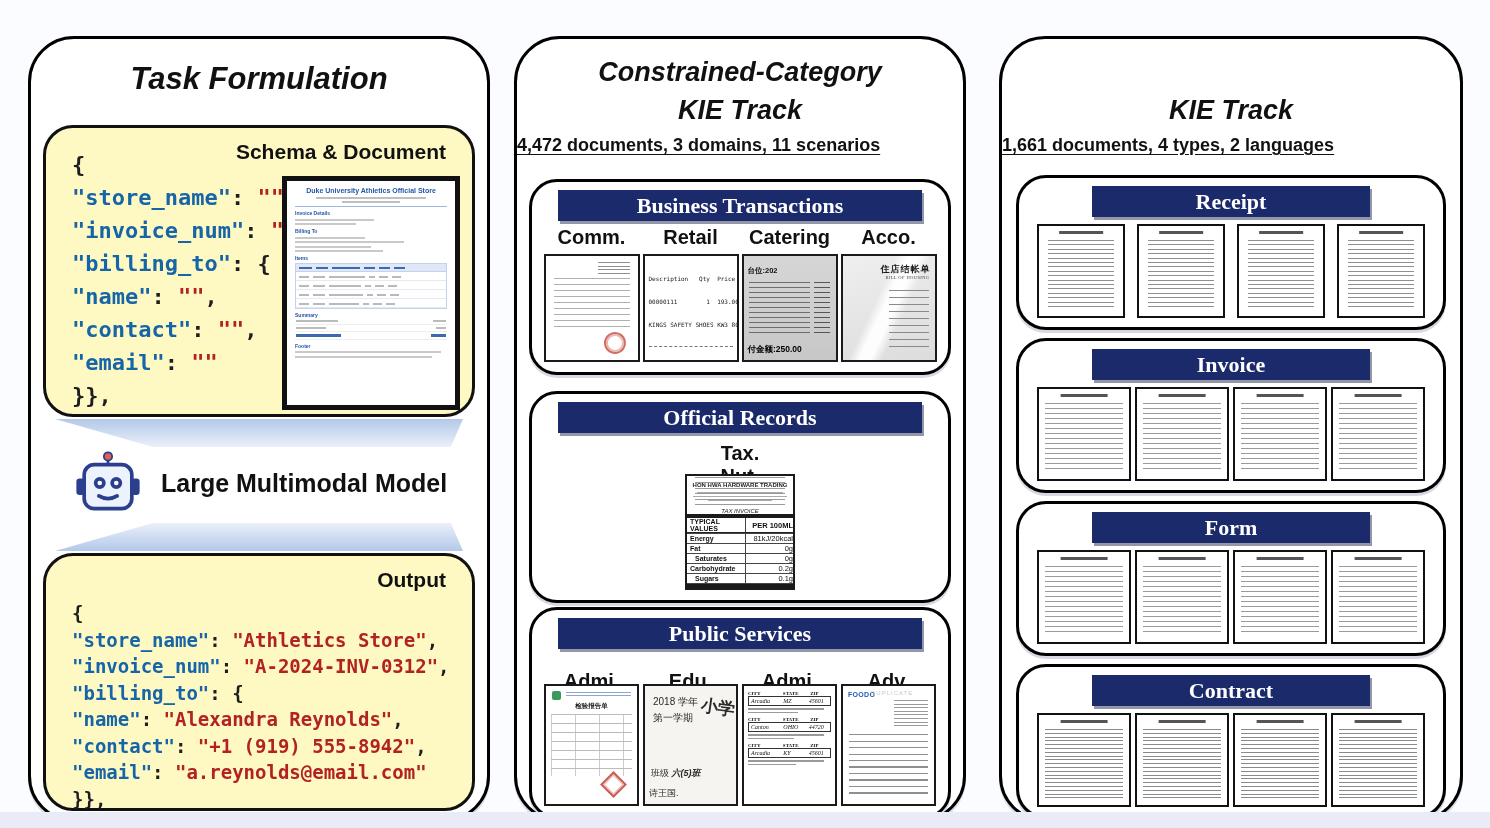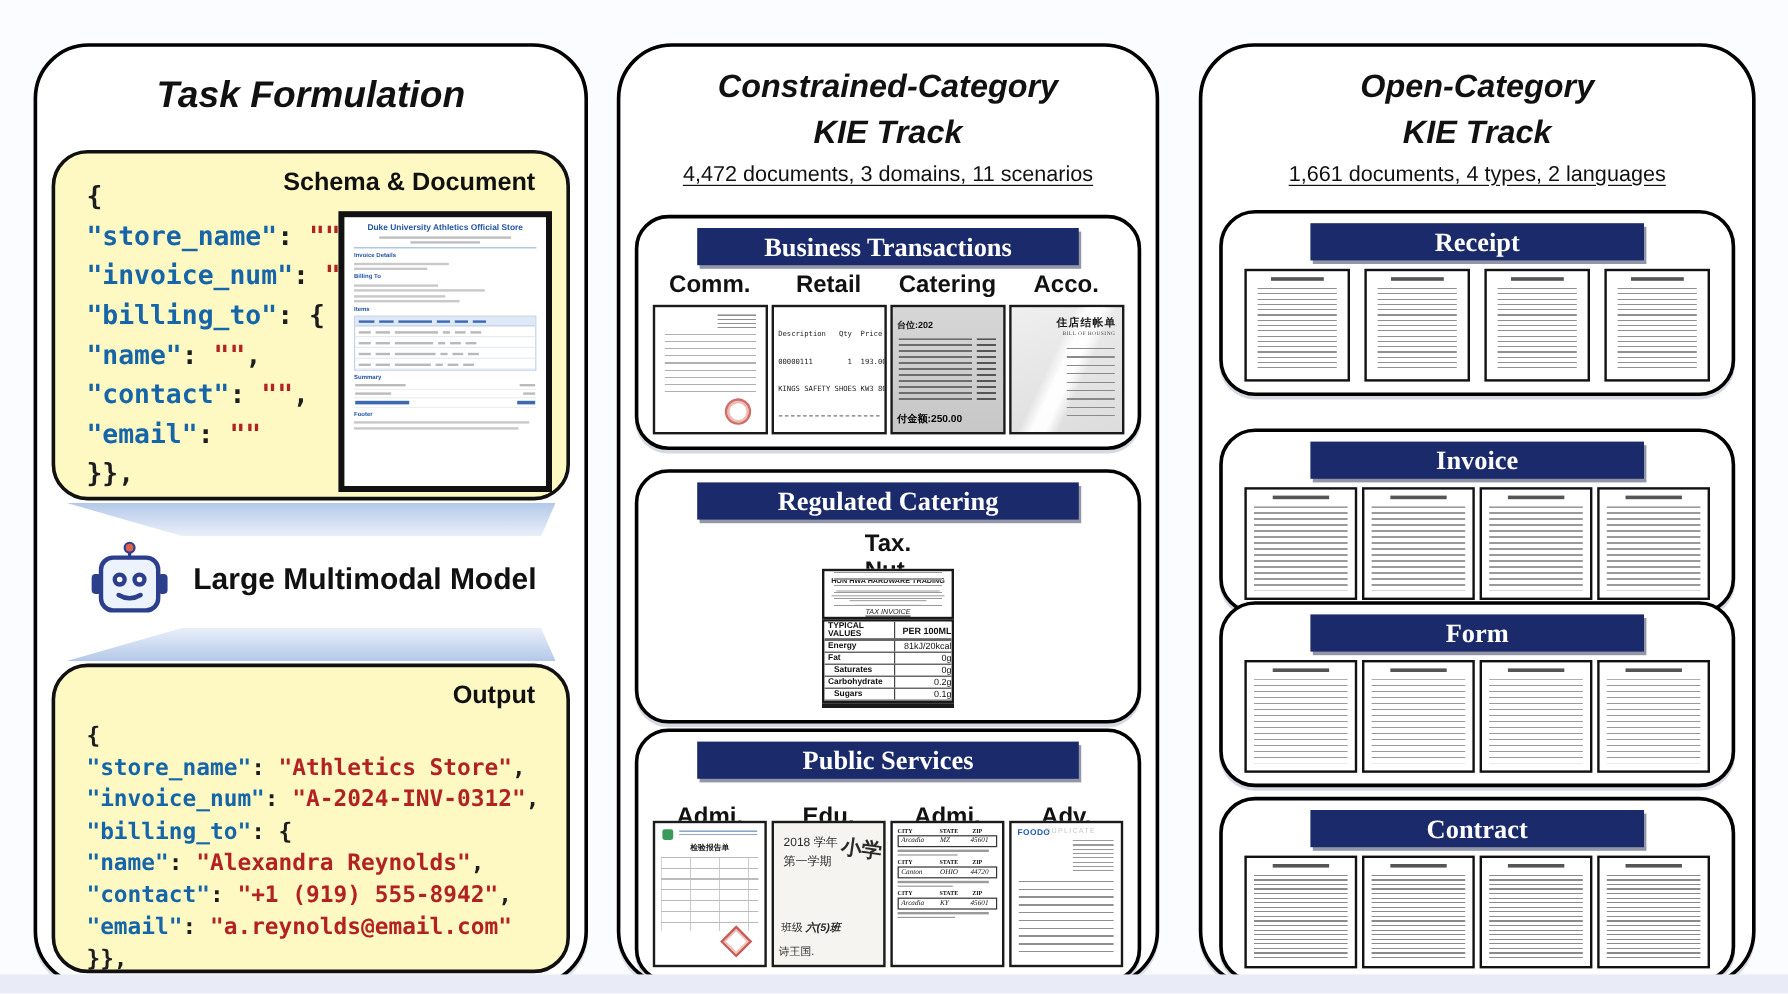--- a/index.html
+++ b/index.html
@@ -21,22 +21,22 @@
     border-radius:46px;box-shadow:0 3px 0 rgba(120,130,160,.25);}
   #p-task{left:28px;width:462px;}
   #p-mid{left:514px;width:452px;}
   #p-open{left:999px;width:464px;}
 
   .panel-title{position:absolute;top:22px;left:0;right:0;text-align:center;
     font-size:31px;font-weight:bold;font-style:italic;}
   .track-title{position:absolute;left:0;right:0;text-align:center;font-size:27px;
     font-weight:bold;font-style:italic;}
   .tt1{top:18px}.tt2{top:56px}
-  .track-stats{position:absolute;top:96px;left:0;right:0;text-align:center;
-    font-size:18px;font-weight:normal;text-decoration:underline;text-underline-offset:3px;}
+  .track-stats{position:absolute;top:96px;left:0;right:0;
+    font-size:18px;font-weight:bold;text-decoration:underline;text-underline-offset:3px;}
 
   
   .io-box{position:absolute;left:12px;right:12px;border:3px solid #111;border-radius:30px;background:#fef9c3;}
   .schema-box{top:86px;height:292px;}
   .output-box{top:514px;height:258px;}
   .io-label{position:absolute;top:12px;right:26px;font-size:21px;font-weight:bold;}
   .code{position:absolute;left:26px;font-family:"DejaVu Sans Mono",monospace;font-weight:600;color:#1d1d1f;}
   .schema-box .code{top:20px;font-size:22px;line-height:33px;}
   .output-box .code{top:44px;font-size:19px;line-height:26.5px;}
   .code .k{color:var(--json-key);}
@@ -68,21 +68,21 @@
   .md-sum.md-total i{background:#3c69b0;height:2.5px;}
 
   
   .cat-card{position:absolute;left:12px;right:12px;border:3px solid #000;border-radius:28px;background:#fff;
     box-shadow:0 3px 0 rgba(120,130,160,.3);}
   #card-bt{top:140px;height:196px;}
   #card-rr{top:352px;height:212px;}
   #card-ps{top:568px;height:212px;}
   .banner{position:absolute;top:8px;left:50%;transform:translateX(-50%);
     background:var(--banner-navy);color:#fff;font-family:"Liberation Serif",serif;
-    font-size:22px;font-weight:bold;width:318px;height:31px;display:flex;align-items:center;justify-content:center;
+    font-size:22px;font-weight:bold;width:364px;height:31px;display:flex;align-items:center;justify-content:center;
     box-shadow:2px 3px 0 rgba(13,23,60,.45);}
   .label-row{position:absolute;top:44px;left:10px;right:10px;display:grid;font-weight:bold;font-size:20px;text-align:center;}
   .cols4{grid-template-columns:repeat(4,1fr);}
   .cols3{grid-template-columns:repeat(1,1fr);}
   .doc-row{position:absolute;top:72px;left:10px;right:10px;bottom:10px;display:grid;justify-items:center;}
   #card-rr .label-row{top:48px;}
   #card-rr .doc-row{top:80px;}
   #card-ps .label-row{top:44px;margin-top:16px;}
   #card-ps .doc-row{top:74px;}
 
@@ -177,21 +177,21 @@
   .adv-logo{position:absolute;top:5px;left:5px;color:#1f5bb5;font-weight:800;font-size:7px;letter-spacing:.3px;}
   .adv-wm{position:absolute;top:4px;left:54%;transform:translateX(-50%);color:#c9c9c9;font-size:6px;letter-spacing:1px;}
   .adv-doc::before{content:"";position:absolute;right:6px;top:14px;width:34px;height:26px;
     background:repeating-linear-gradient(180deg,#9a9a9a 0 1px,transparent 1px 3.6px);}
   .adv-doc::after{content:"";position:absolute;left:6px;right:6px;top:48px;bottom:8px;
     background:repeating-linear-gradient(180deg,#8f8f8f 0 1.2px,transparent 1.2px 6.5px);}
 
   
   .open-card{left:14px;right:14px;border-radius:30px;height:155px;}
   #card-receipt{top:136px;padding-left:40px;}
-  #card-invoice{top:299px;margin-top:19px;}
+  #card-invoice{top:299px;}
   #card-form{top:462px;}
   #card-contract{top:625px;}
   .open-card .banner{width:278px;}
   .doc-row-open{position:absolute;top:46px;left:14px;right:14px;bottom:9px;
     display:flex;justify-content:space-between;align-items:stretch;padding:0 4px;}
   .doc-open{position:relative;width:94px;border:2.5px solid #111;background:#fff;overflow:hidden;}
   .doc-open::before{content:"";position:absolute;left:6px;right:6px;top:14px;bottom:6px;
     background:repeating-linear-gradient(180deg,#9a9a9a 0 1px,transparent 1px 5px);}
   .doc-open::after{content:"";position:absolute;top:5px;left:50%;transform:translateX(-50%);
     width:52%;height:3px;background:#555;}
@@ -364,21 +364,21 @@
         <div class="cat-amt">付金额:250.00</div>
       </div>
       <div class="doc acco-doc">
         <div class="acco-cn">住店结帐单</div>
         <div class="acco-en">BILL OF HOUSING</div>
       </div>
     </div>
   </div>
 
   <div class="cat-card" id="card-rr">
-    <div class="banner">Regulated Catering</div>
+    <div class="banner">Official Records</div>
     <div class="label-row cols3">
       <span>Tax.</span>
       <span>Nut.</span>
       <span>Med.</span>
     </div>
     <div class="doc-row cols3">
       <div class="doc tax-doc">
         <div class="tax-co">HON HWA HARDWARE TRADING</div>
         <div class="tax-bar" style="width:82%"></div>
         <div class="tax-bar" style="width:88%"></div>
@@ -492,21 +492,20 @@
       </div>
       <div class="doc adv-doc">
         <div class="adv-logo">FOODO</div>
         <div class="adv-wm">DUPLICATE</div>
       </div>
     </div>
   </div>
 </section>
 
 <section class="panel" id="p-open">
-  <div class="track-title tt1">Open-Category</div>
   <div class="track-title tt2">KIE Track</div>
   <div class="track-stats">1,661 documents,  4 types, 2 languages</div>
 
   <div class="cat-card open-card" id="card-receipt">
     <div class="banner">Receipt</div>
     <div class="doc-row-open docs-receipt">
         <div class="doc-open"></div>
         <div class="doc-open"></div>
         <div class="doc-open"></div>
         <div class="doc-open"></div>

